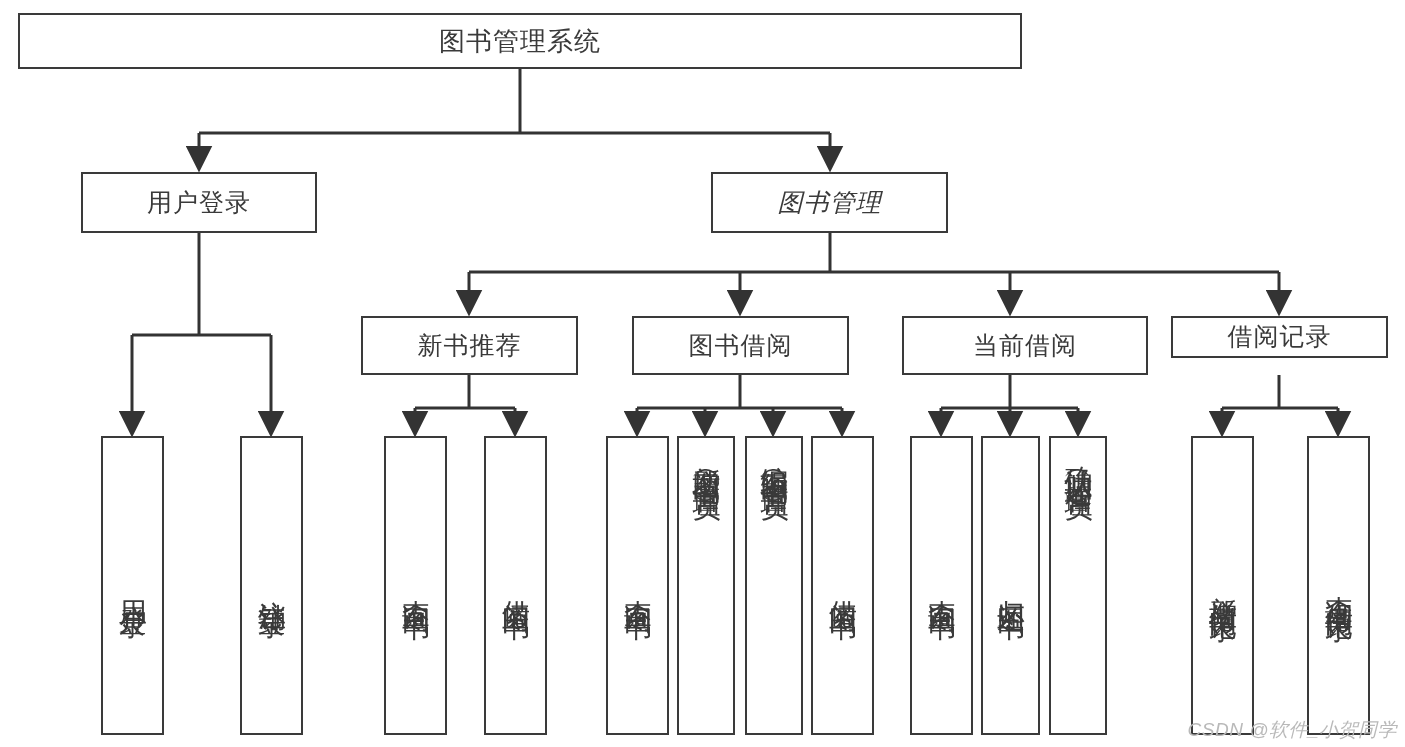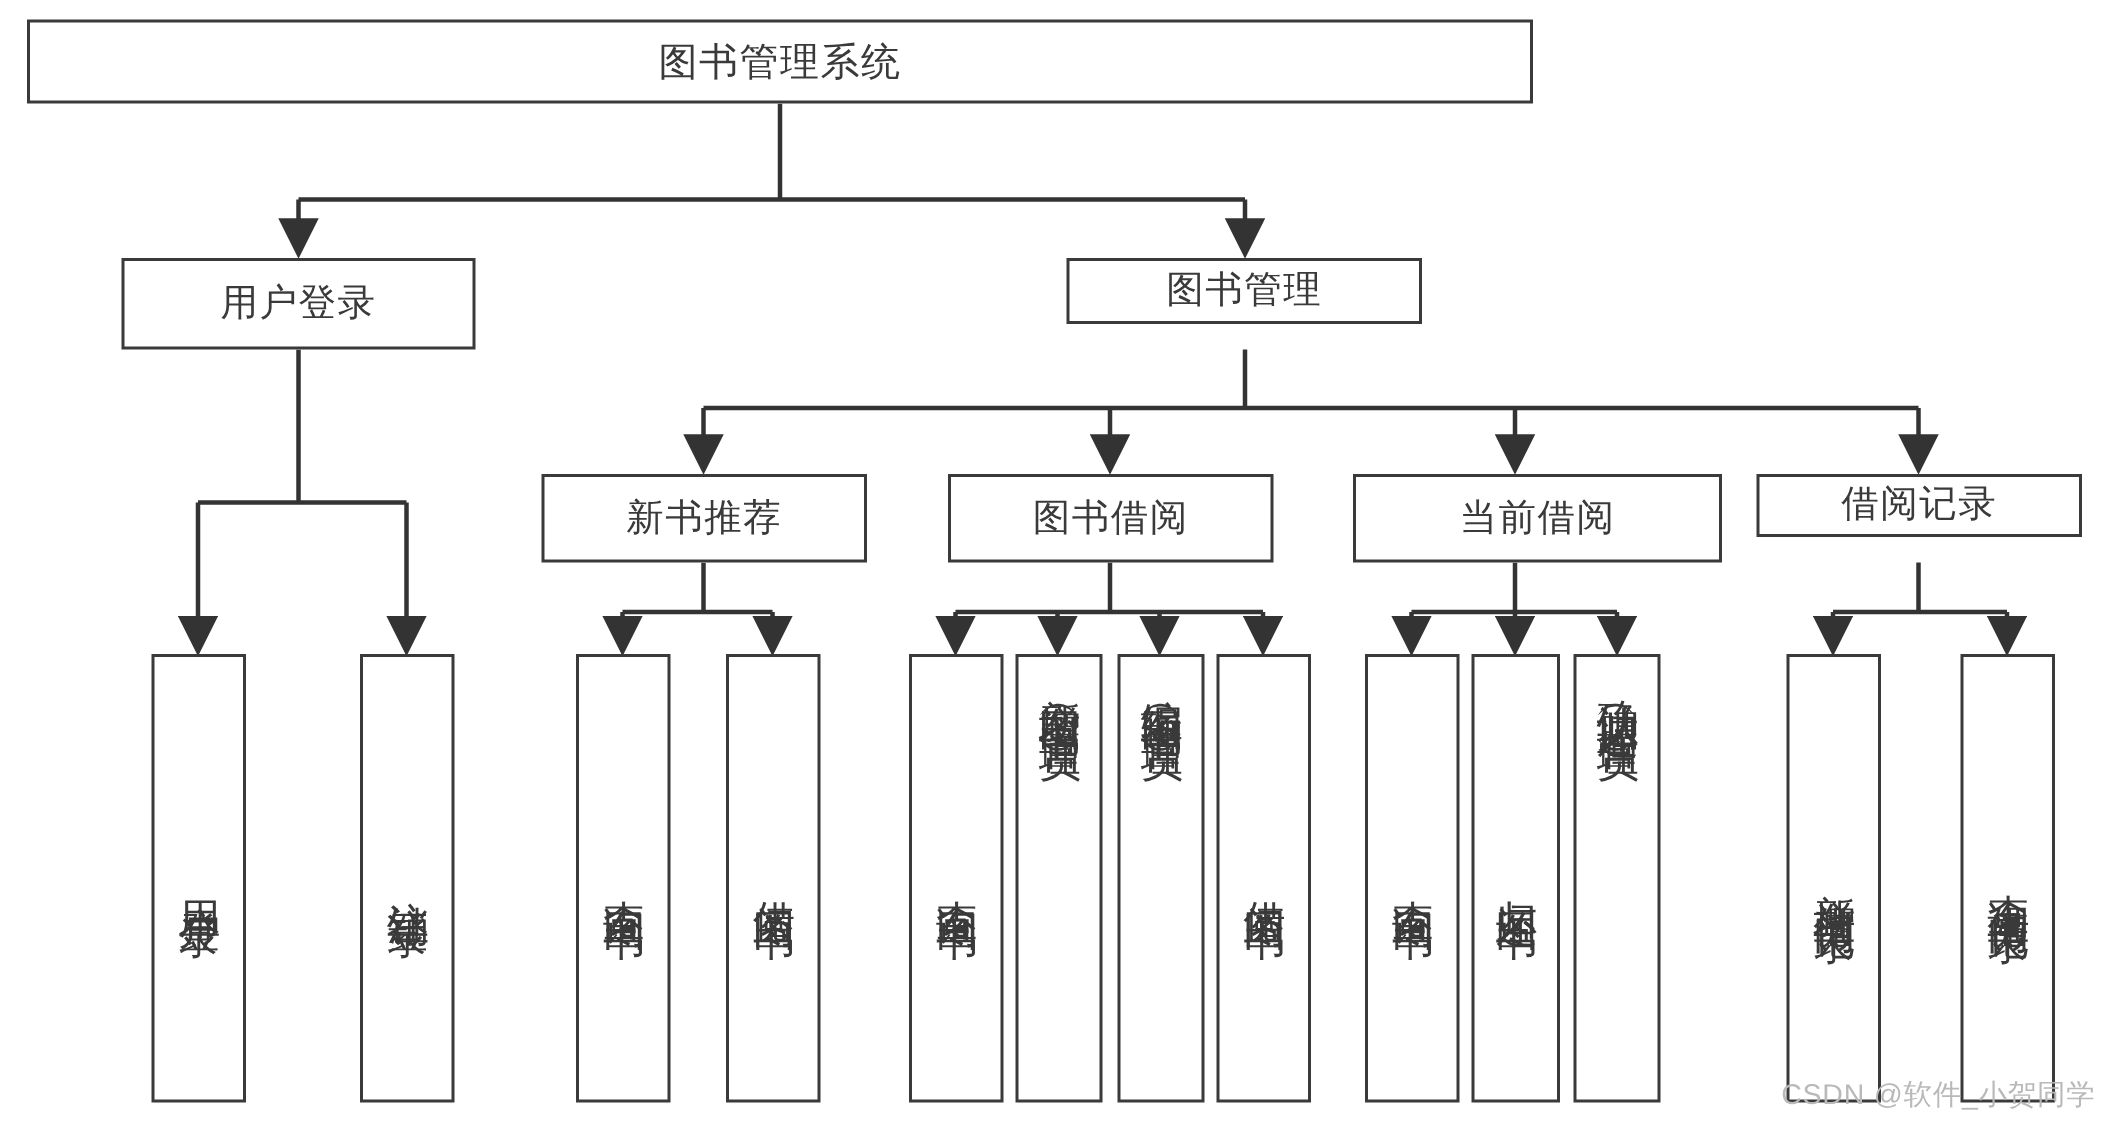--- a/index.html
+++ b/index.html
@@ -54,20 +54,21 @@
   .node.v.tall .vwrap{align-items:flex-start;padding-top:6px;}
 
   .watermark{
     position:absolute;
     right:8px;
     bottom:4px;
     font-size:19px;
     color:#b9b9b9;
     letter-spacing:0.5px;
     white-space:nowrap;
+    font-style:italic;
   }
 </style>
 </head>
 <body>
 
 <div id="stage">
 
   <svg class="lines" viewBox="0 0 1405 747">
     <defs>
       <marker id="arrow" viewBox="0 0 12 12" refX="10" refY="6" markerWidth="9" markerHeight="9" orient="auto-start-reverse">
@@ -120,21 +121,21 @@
     </g>
   </svg>
 
   <div class="node h root" style="left:18px;top:13px;width:1004px;height:56px;">
     <span class="lbl">图书管理系统</span>
   </div>
 
   <div class="node h" style="left:81px;top:172px;width:236px;height:61px;">
     <span class="lbl">用户登录</span>
   </div>
-  <div class="node h" style="left:711px;top:172px;width:237px;height:44px;">
+  <div class="node h" style="left:711px;top:172px;width:237px;height:61px;font-style:italic;">
     <span class="lbl">图书管理</span>
   </div>
 
   <div class="node h" style="left:361px;top:316px;width:217px;height:59px;">
     <span class="lbl">新书推荐</span>
   </div>
   <div class="node h" style="left:632px;top:316px;width:217px;height:59px;">
     <span class="lbl">图书借阅</span>
   </div>
   <div class="node h" style="left:902px;top:316px;width:246px;height:59px;">

